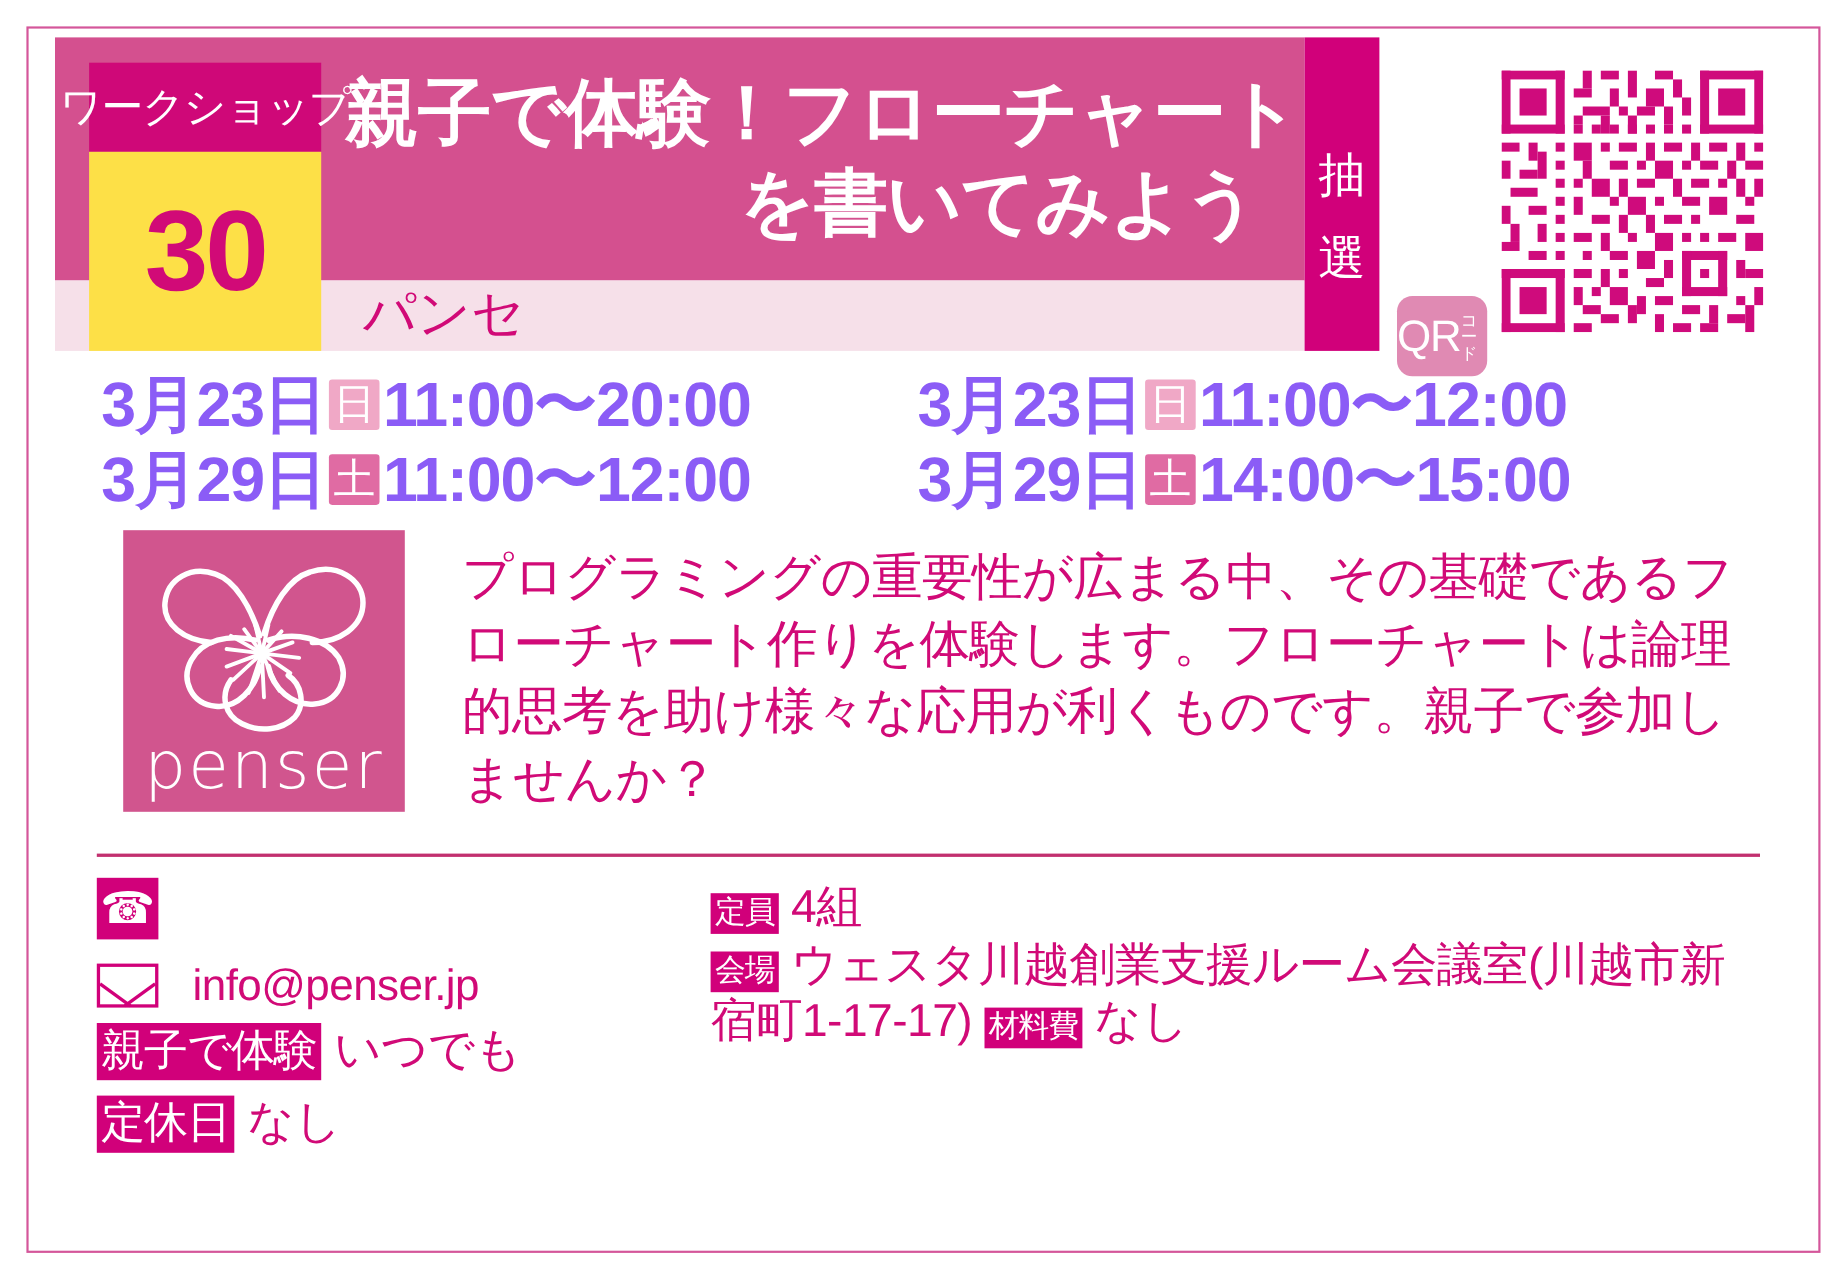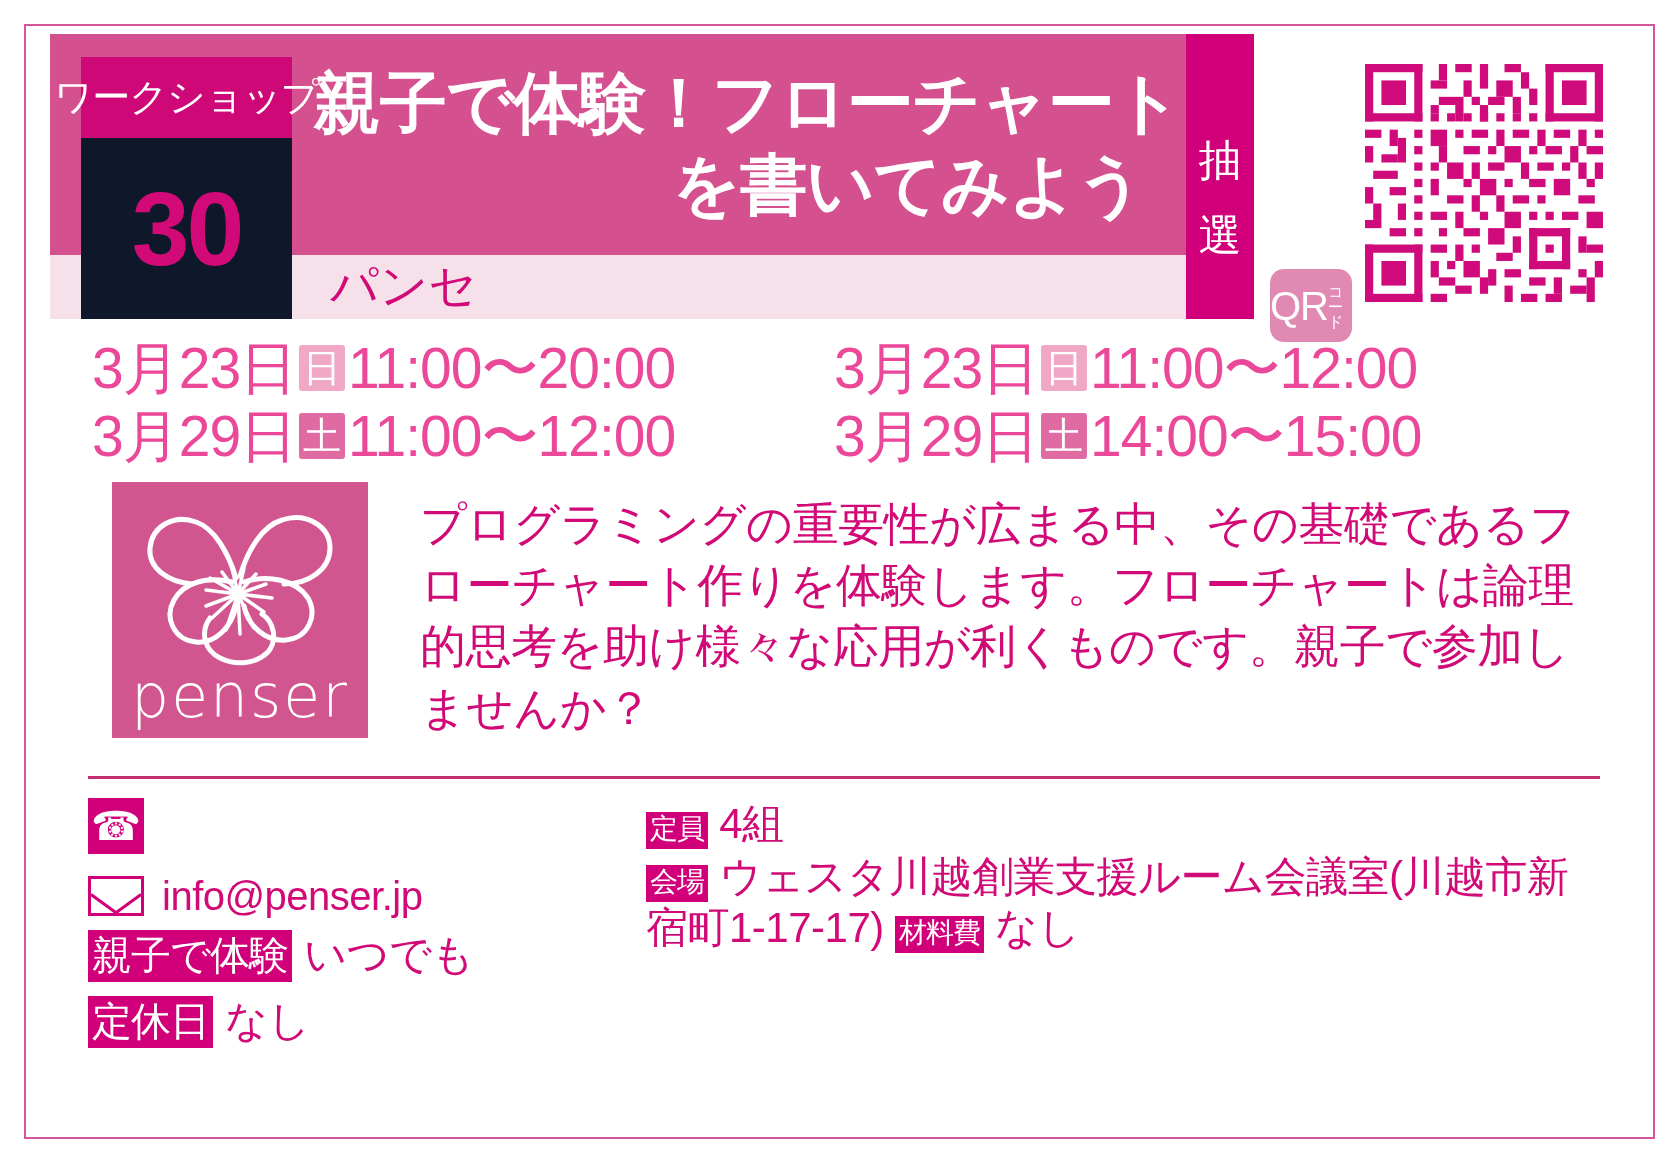--- a/index.html
+++ b/index.html
@@ -46,21 +46,21 @@
     display: flex; align-items: center; justify-content: center;
     font-size: 38px;
     font-weight: 400;
     letter-spacing: -1px;
     white-space: nowrap;
   }
   .ws-number-box {
     position: absolute;
     left: 31px; top: 104px;
     width: 211px; height: 181px;
-    background: #0f172a;
+    background: #fde047;
     display: flex; align-items: center; justify-content: center;
   }
   .ws-number {
     color: #d10a77;
     font-size: 104px;
     font-weight: 700;
     line-height: 1;
     letter-spacing: -3px;
   }
 
@@ -140,23 +140,23 @@
     display: flex;
     align-items: center;
     white-space: nowrap;
   }
   .date-row.r1 { top: 10px; }
   .date-row.r2 { top: 78px; }
   .date-row.c1 { left: 42px; }
   .date-row.c2 { left: 784px; }
 
   .date-text {
-    color: #ec4899;
+    color: #8b5cf6;
     font-size: 57px;
-    font-weight: 400;
+    font-weight: 700;
     letter-spacing: -1px;
     line-height: 1;
   }
   .dow {
     display: inline-flex;
     align-items: center;
     justify-content: center;
     width: 46px; height: 46px;
     font-size: 38px;
     font-weight: 400;
@@ -228,21 +228,21 @@
   .icon-phone {
     width: 56px; height: 56px;
     background: #d1007a;
     display: flex; align-items: center; justify-content: center;
     color: #ffffff;
     font-size: 40px;
     line-height: 1;
   }
   .mail-row {
     display: flex; align-items: center;
-    gap: 18px;
+    gap: 31px;
     margin-top: 22px;
   }
   .icon-mail {
     width: 56px; height: 40px;
     border: 3px solid #d1007a;
     position: relative;
     flex: none;
   }
   .icon-mail::before, .icon-mail::after {
     content: "";

